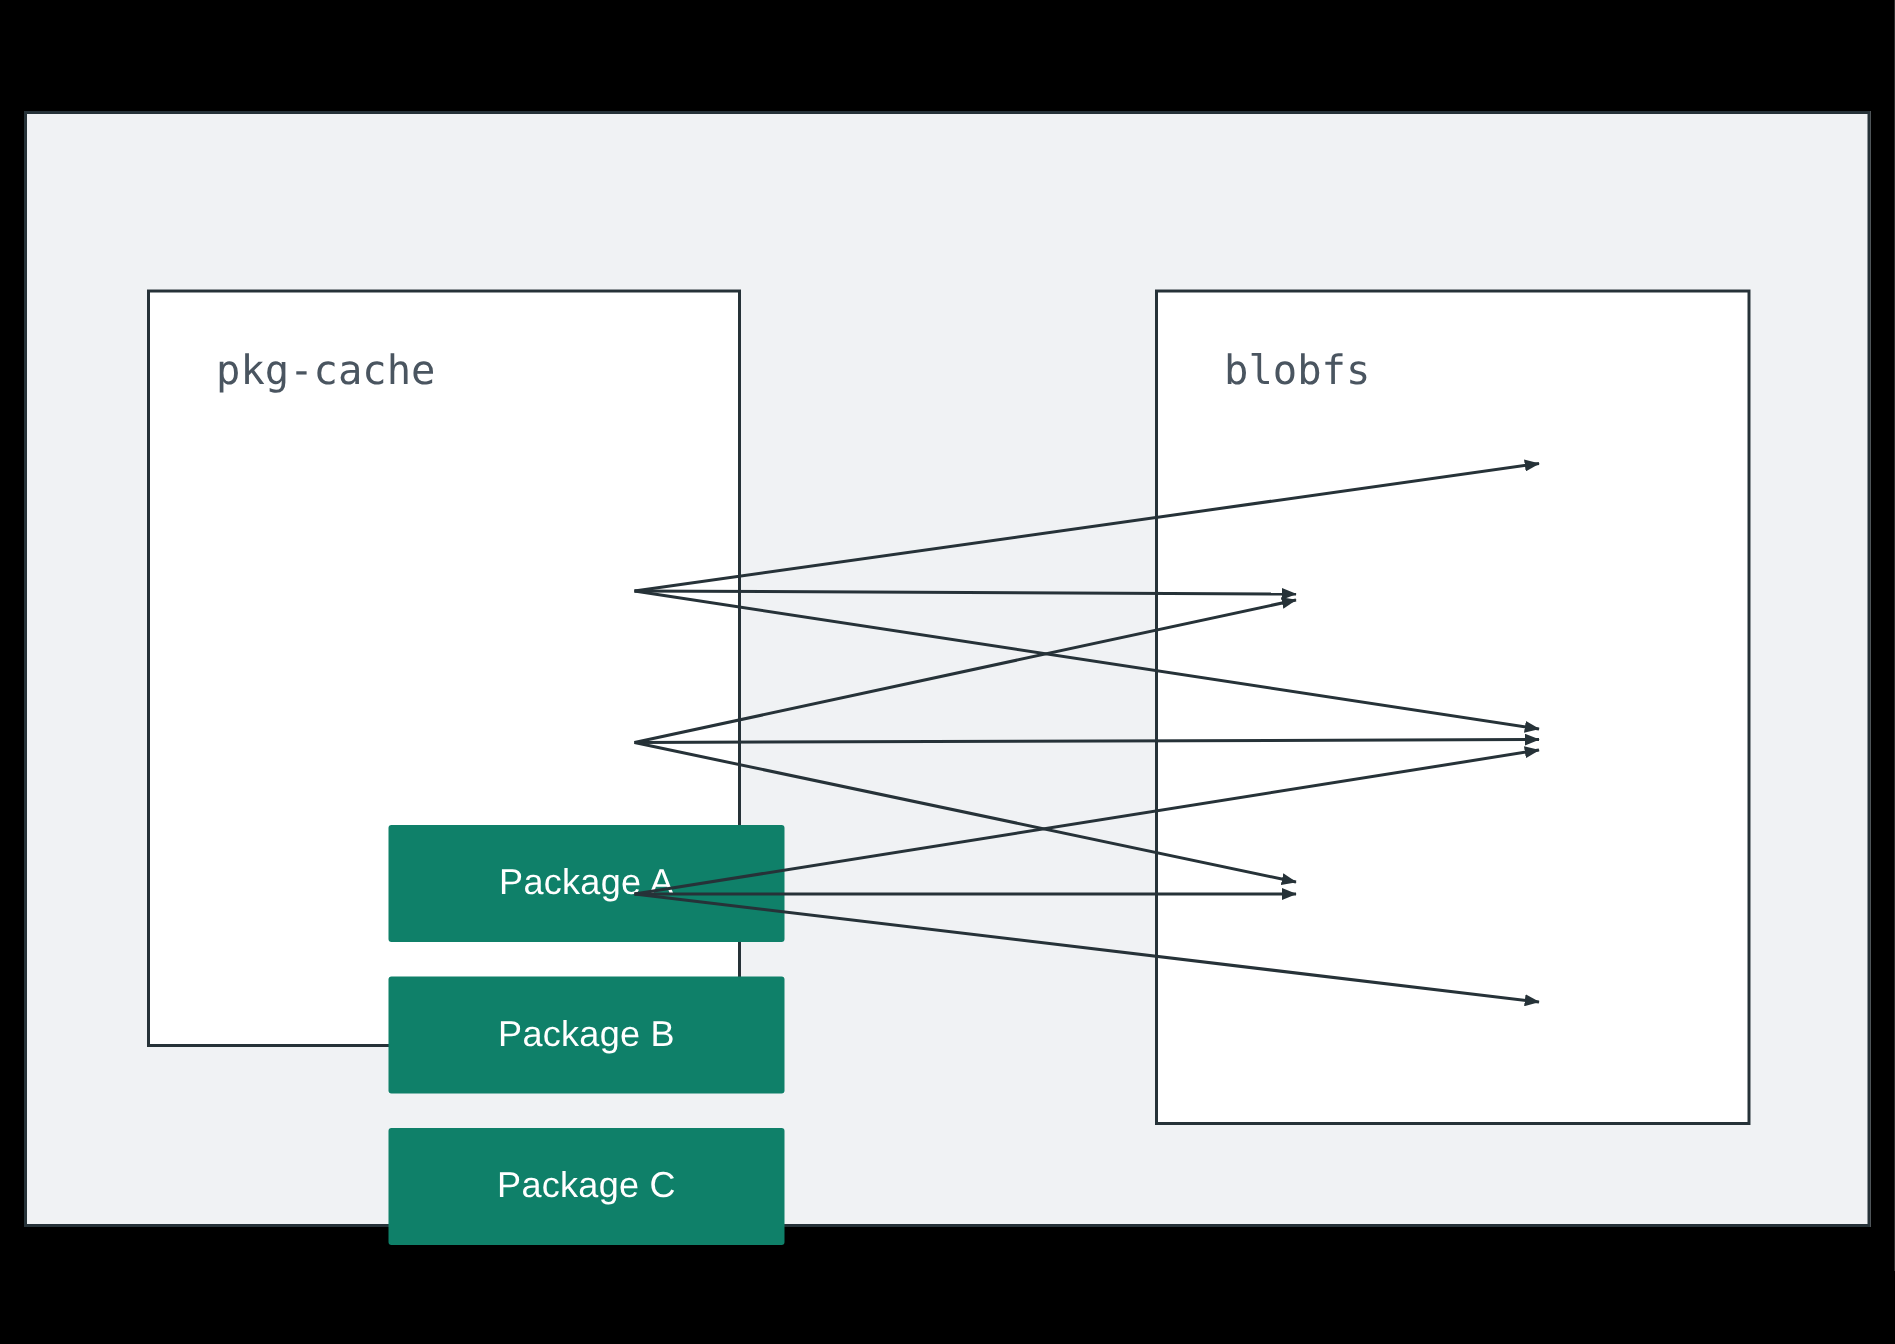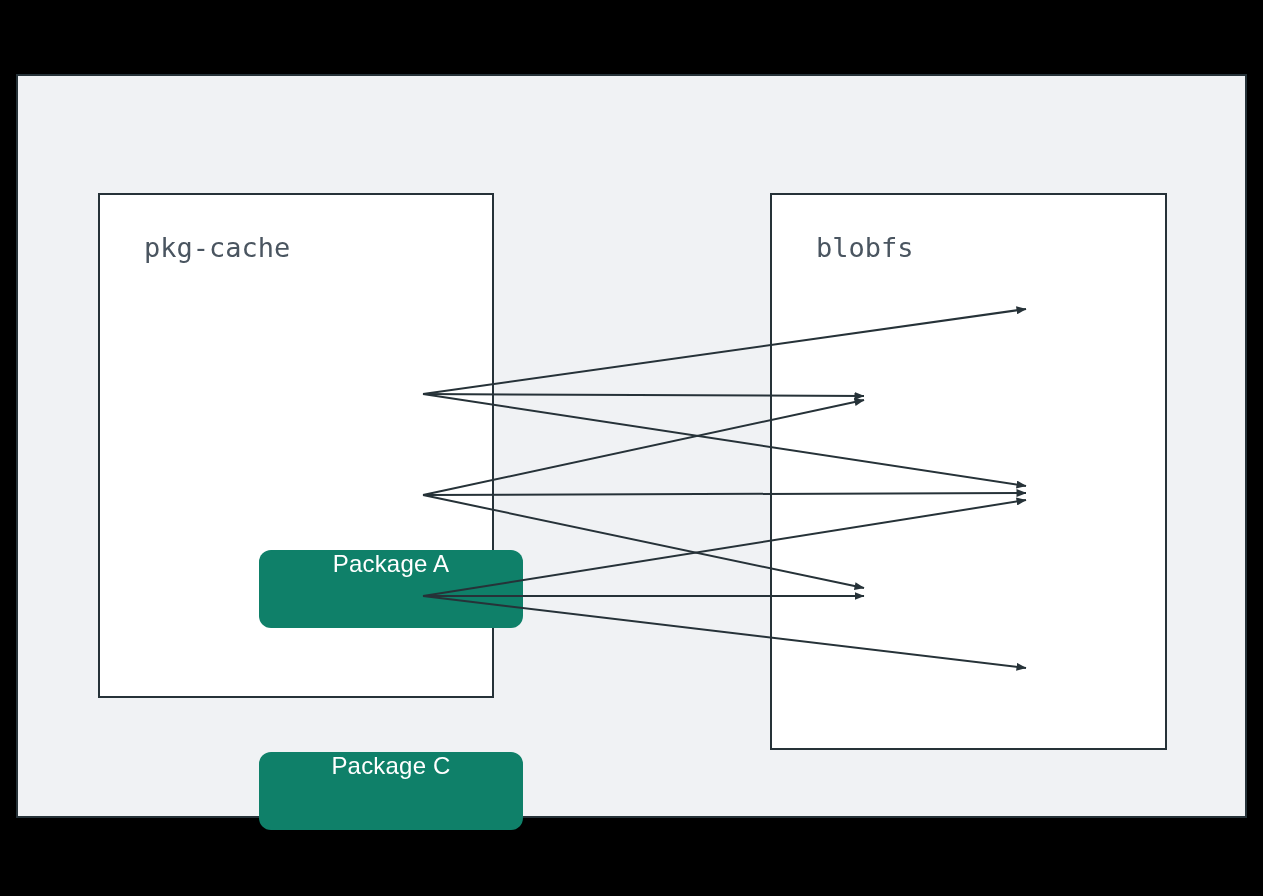--- a/index.html
+++ b/index.html
@@ -64,22 +64,23 @@
     letter-spacing: 0px;
     white-space: nowrap;
   }
 
   
   .pkg-node {
     position: absolute;
     width: 264px;
     height: 78px;
     background: #0F8069;
-    border-radius: 12px;
+    border-radius: 2px;
     display: flex;
+    align-items: center;
     justify-content: center;
     color: #FFFFFF;
     font-family: "Liberation Sans", sans-serif;
     font-size: 24px;
     letter-spacing: 0.2px;
     box-sizing: border-box;
   }
   #pkg-node-0 { left: 159px; top: 355px; }
   #pkg-node-1 { left: 159px; top: 456px; }
   #pkg-node-2 { left: 159px; top: 557px; }
@@ -101,20 +102,23 @@
 
   <div id="canvas">
 
     <div class="group-box" id="group-pkg-cache">
       <div class="group-title">pkg-cache</div>
 
       <div class="pkg-node" id="pkg-node-0">
         <span>Package A</span>
       </div>
 
+      <div class="pkg-node" id="pkg-node-1">
+        <span>Package B</span>
+      </div>
 
       <div class="pkg-node" id="pkg-node-2">
         <span>Package C</span>
       </div>
     </div>
 
     <div class="group-box" id="group-blobfs">
       <div class="group-title">blobfs</div>
 
     </div>

